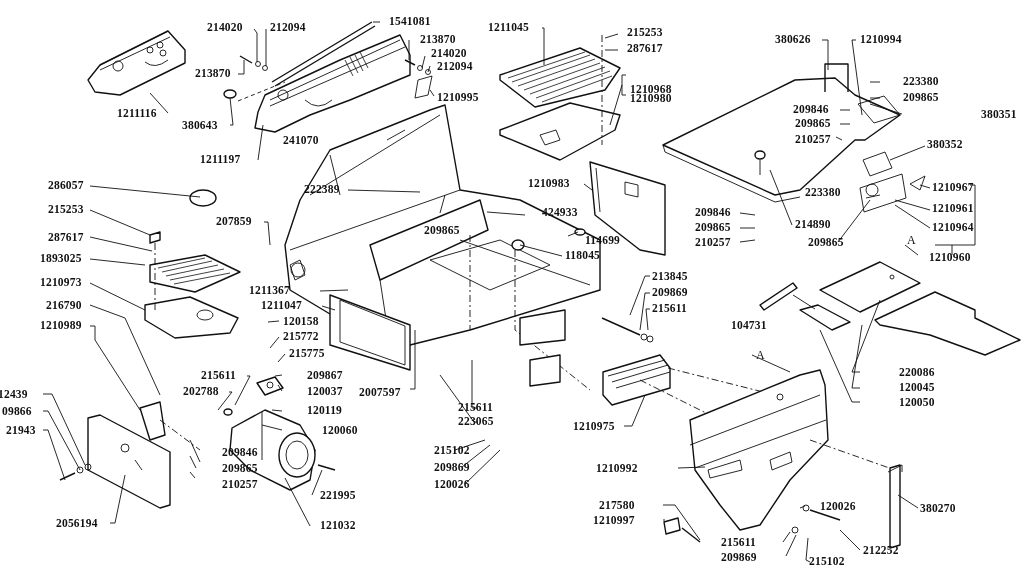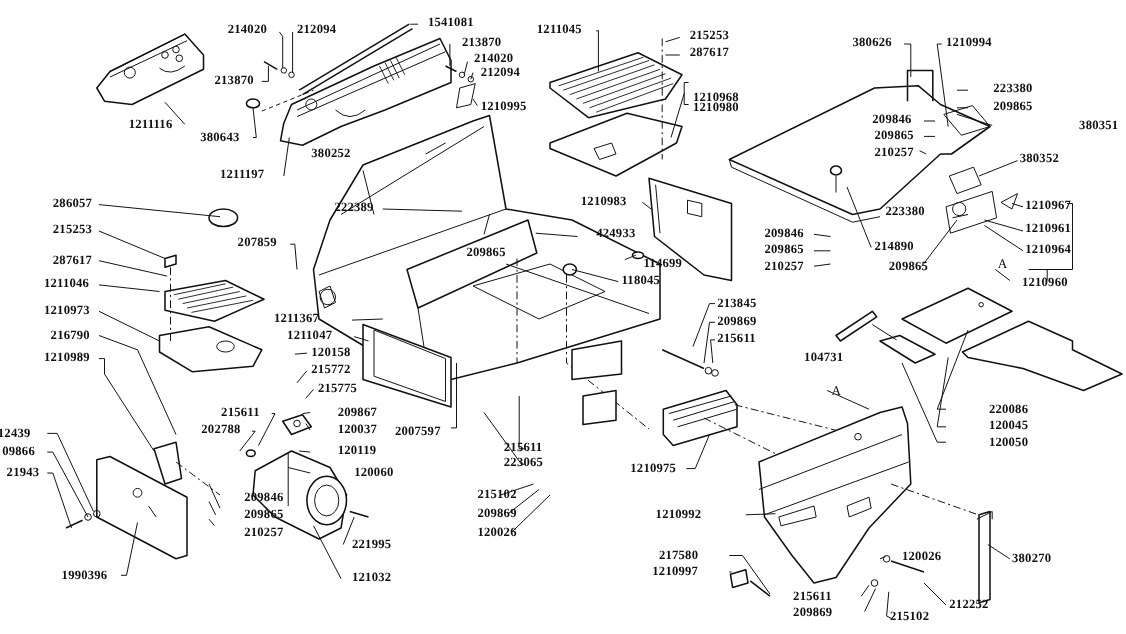--- a/index.html
+++ b/index.html
@@ -284,21 +284,21 @@
   <span class="lbl" style="left:207px;top:22px">214020</span>
   <span class="lbl" style="left:270px;top:22px">212094</span>
   <span class="lbl" style="left:195px;top:68px">213870</span>
   <span class="lbl" style="left:182px;top:120px">380643</span>
   <span class="lbl" style="left:200px;top:154px">1211197</span>
   <span class="lbl" style="left:389px;top:16px">1541081</span>
   <span class="lbl" style="left:420px;top:34px">213870</span>
   <span class="lbl" style="left:431px;top:48px">214020</span>
   <span class="lbl" style="left:437px;top:61px">212094</span>
   <span class="lbl" style="left:437px;top:92px">1210995</span>
-  <span class="lbl" style="left:283px;top:135px">380252</span>
+  <span class="lbl" style="left:283px;top:135px">241070</span>
   <span class="lbl" style="left:488px;top:22px">1211045</span>
   <span class="lbl" style="left:627px;top:27px">215253</span>
   <span class="lbl" style="left:627px;top:43px">287617</span>
   <span class="lbl" style="left:630px;top:84px">1210968</span>
   <span class="lbl" style="left:630px;top:93px">1210980</span>
   <span class="lbl" style="left:775px;top:34px">380626</span>
   <span class="lbl" style="left:860px;top:34px">1210994</span>
   <span class="lbl" style="left:903px;top:76px">223380</span>
   <span class="lbl" style="left:903px;top:92px">209865</span>
   <span class="lbl" style="left:793px;top:104px">209846</span>
@@ -318,21 +318,21 @@
   <span class="lbl" style="left:695px;top:207px">209846</span>
   <span class="lbl" style="left:795px;top:219px">214890</span>
   <span class="lbl" style="left:424px;top:225px">209865</span>
   <span class="lbl" style="left:585px;top:235px">114699</span>
   <span class="lbl" style="left:808px;top:237px">209865</span>
   <span class="lbl" style="left:932px;top:222px">1210964</span>
   <span class="lbl" style="left:48px;top:232px">287617</span>
   <span class="lbl" style="left:695px;top:237px">210257</span>
   <span class="lbl" style="left:695px;top:222px">209865</span>
   <span class="lbl" style="left:929px;top:252px">1210960</span>
-  <span class="lbl" style="left:40px;top:253px">1211046</span>
+  <span class="lbl" style="left:40px;top:253px">1893025</span>
   <span class="lbl" style="left:565px;top:250px">118045</span>
   <span class="lbl" style="left:40px;top:277px">1210973</span>
   <span class="lbl" style="left:652px;top:271px">213845</span>
   <span class="lbl" style="left:652px;top:287px">209869</span>
   <span class="lbl" style="left:652px;top:303px">215611</span>
   <span class="lbl" style="left:46px;top:300px">216790</span>
   <span class="lbl" style="left:249px;top:285px">1211367</span>
   <span class="lbl" style="left:261px;top:300px">1211047</span>
   <span class="lbl" style="left:40px;top:320px">1210989</span>
   <span class="lbl" style="left:283px;top:316px">120158</span>
@@ -359,21 +359,21 @@
   <span class="lbl" style="left:434px;top:462px">209869</span>
   <span class="lbl" style="left:596px;top:463px">1210992</span>
   <span class="lbl" style="left:222px;top:447px">209846</span>
   <span class="lbl" style="left:434px;top:479px">120026</span>
   <span class="lbl" style="left:222px;top:463px">209865</span>
   <span class="lbl" style="left:320px;top:490px">221995</span>
   <span class="lbl" style="left:222px;top:479px">210257</span>
   <span class="lbl" style="left:599px;top:500px">217580</span>
   <span class="lbl" style="left:820px;top:501px">120026</span>
   <span class="lbl" style="left:920px;top:503px">380270</span>
-  <span class="lbl" style="left:56px;top:518px">1990396</span>
+  <span class="lbl" style="left:56px;top:518px">2056194</span>
   <span class="lbl" style="left:320px;top:520px">121032</span>
   <span class="lbl" style="left:593px;top:515px">1210997</span>
   <span class="lbl" style="left:721px;top:537px">215611</span>
   <span class="lbl" style="left:863px;top:545px">212252</span>
   <span class="lbl" style="left:721px;top:552px">209869</span>
   <span class="lbl" style="left:809px;top:556px">215102</span>
 
 </div>
 
 </body></html>

